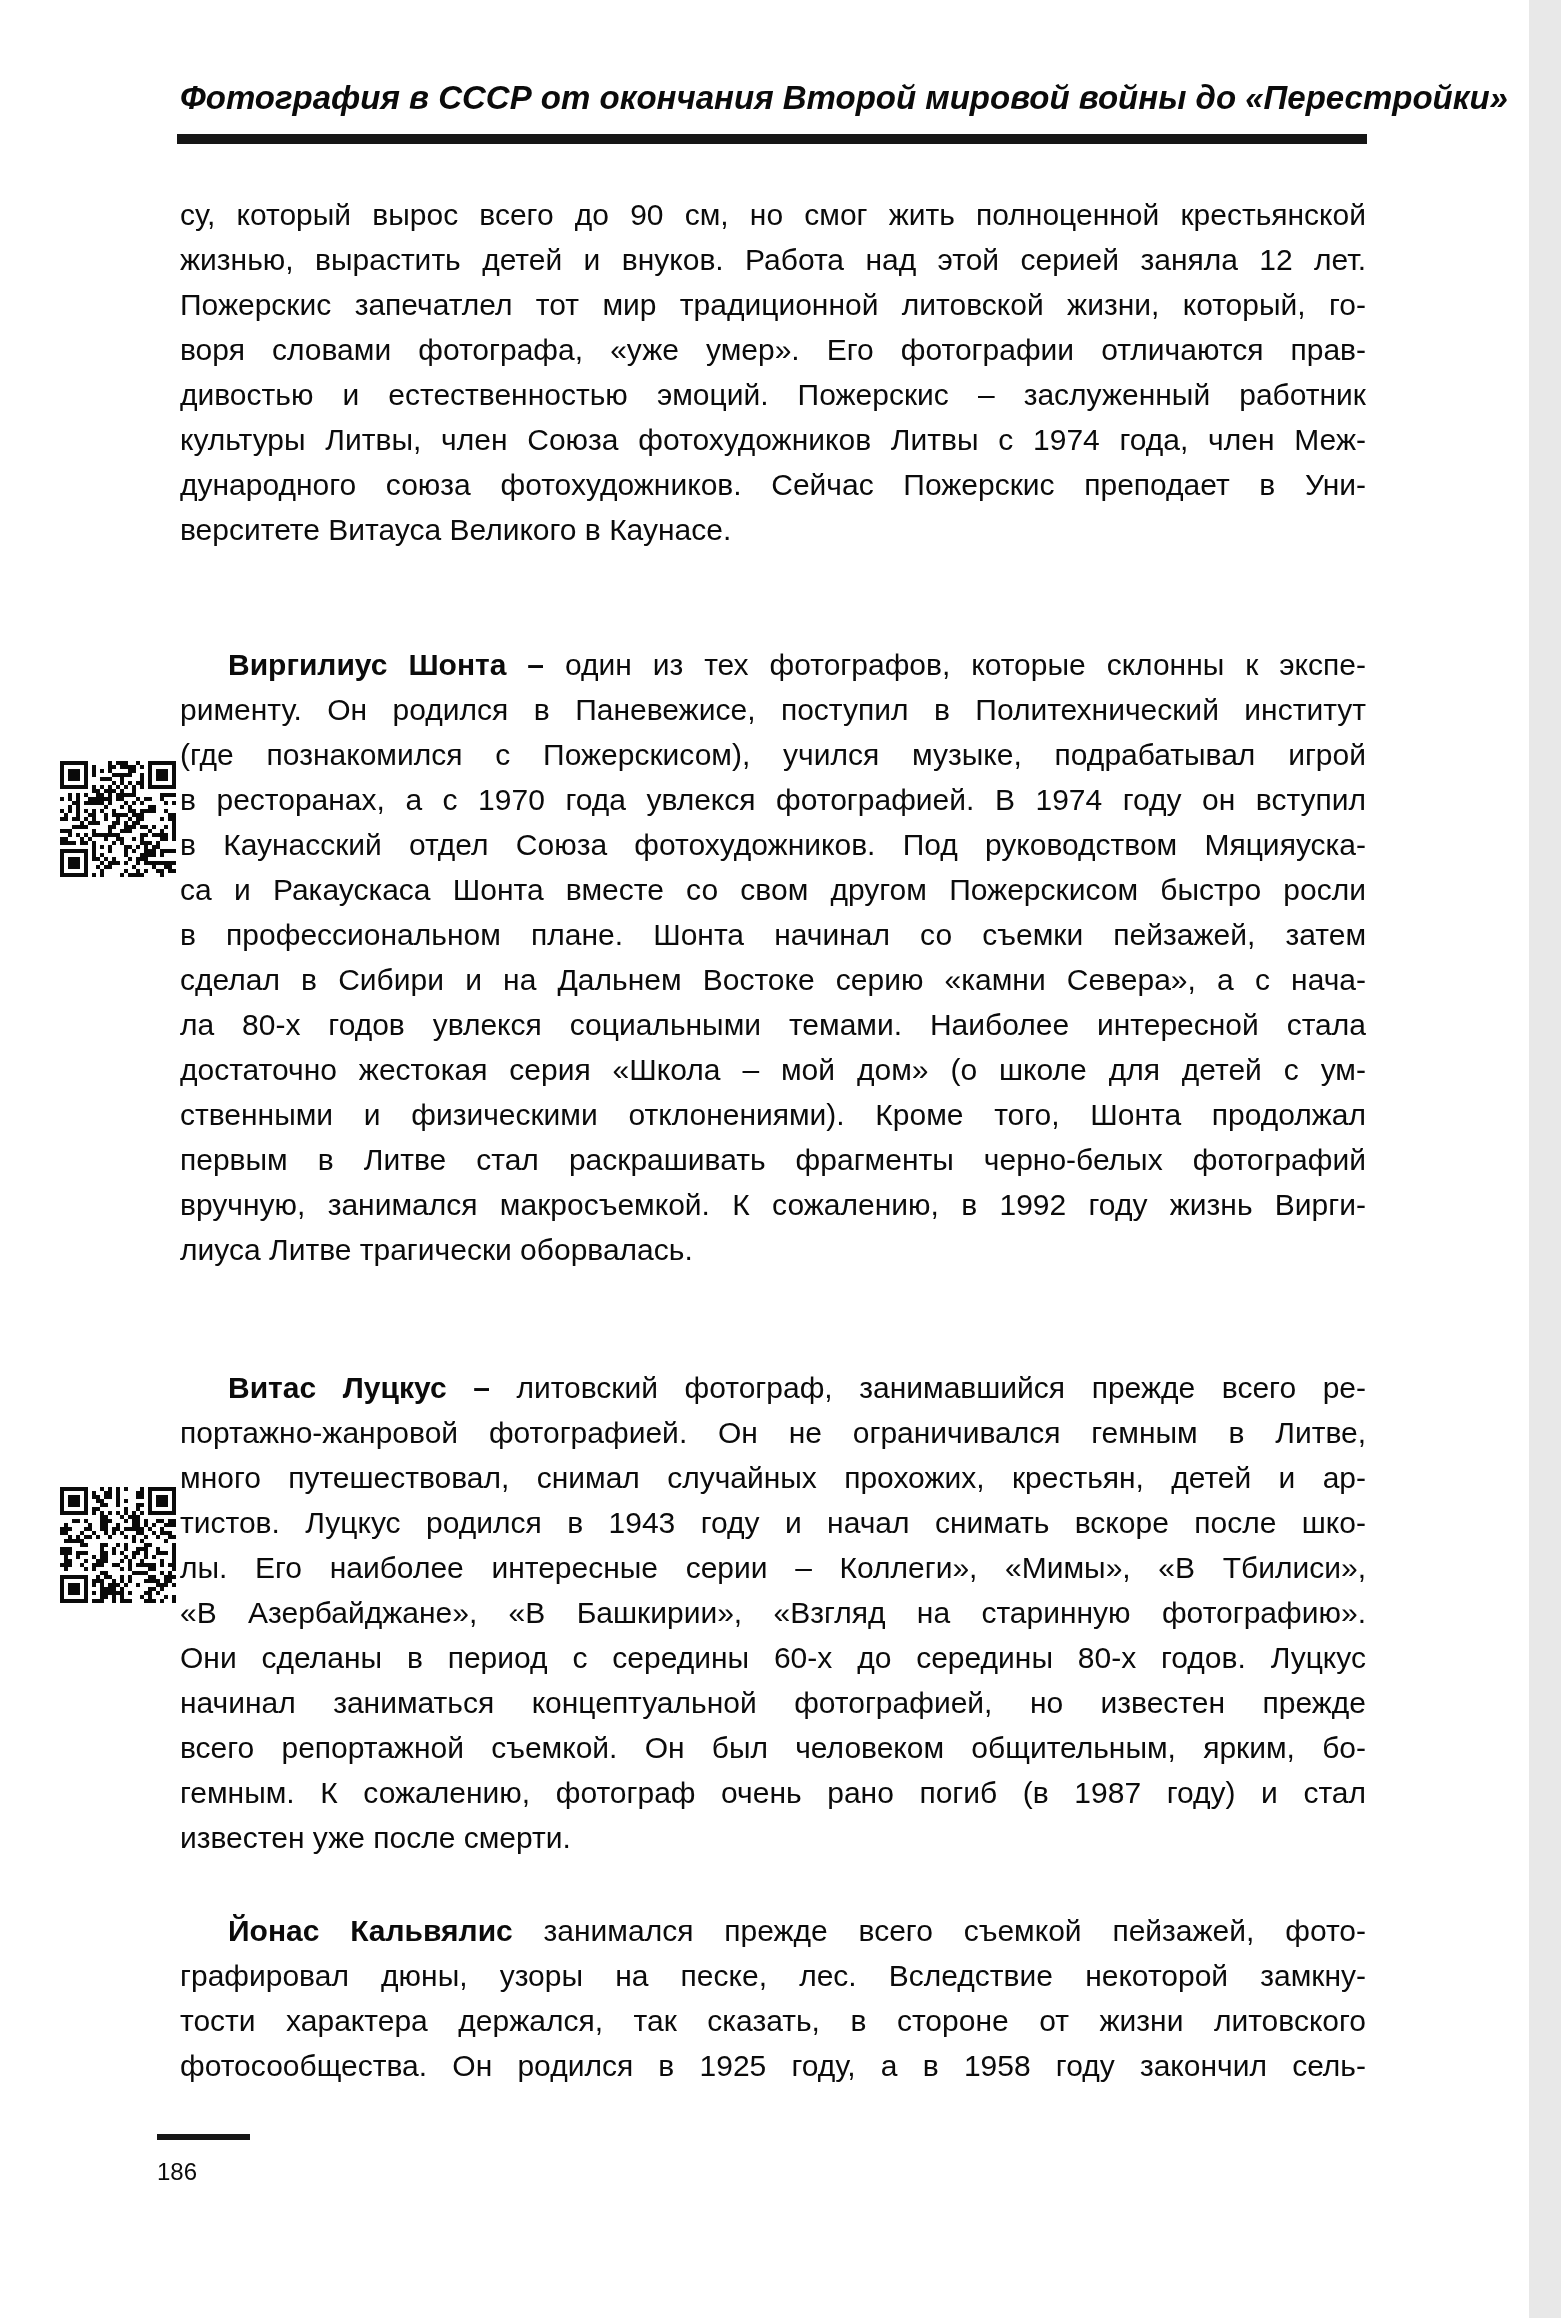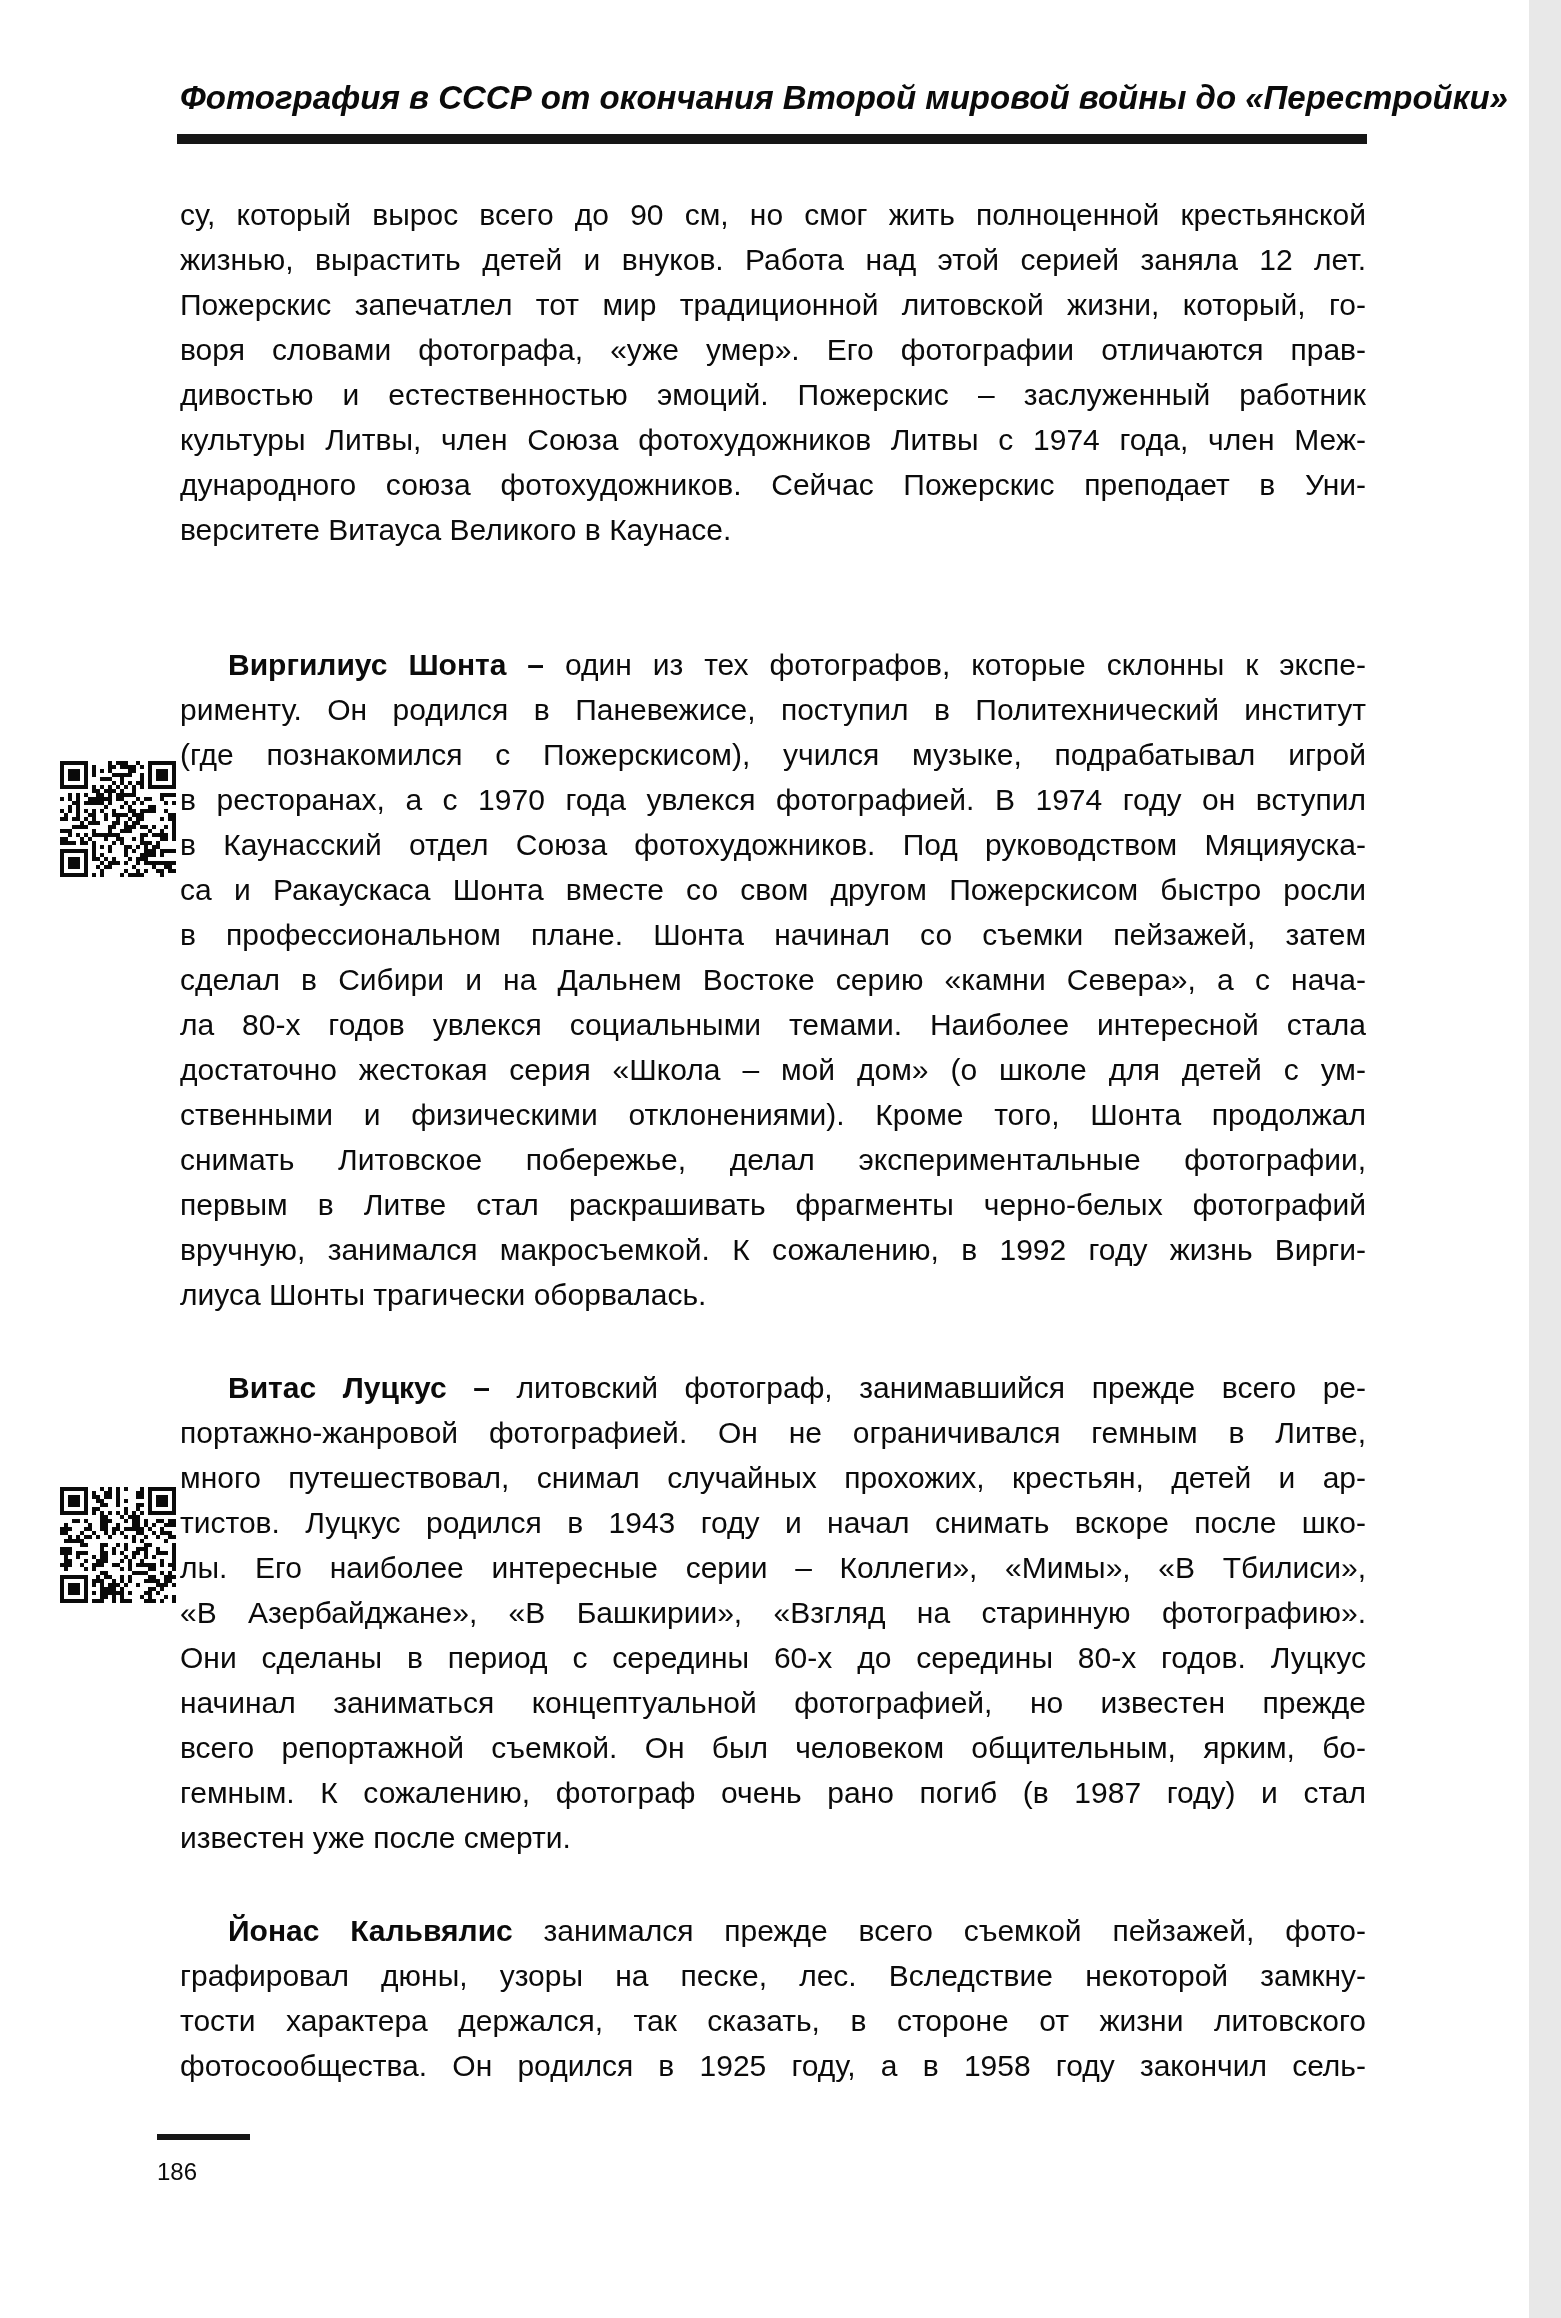--- a/index.html
+++ b/index.html
@@ -854,24 +854,23 @@
     <div class="line">рименту. Он родился в Паневежисе, поступил в Политехнический институт</div>
     <div class="line">(где познакомился с Пожерскисом), учился музыке, подрабатывал игрой</div>
     <div class="line">в ресторанах, а с 1970 года увлекся фотографией. В 1974 году он вступил</div>
     <div class="line">в Каунасский отдел Союза фотохудожников. Под руководством Мяцияуска-</div>
     <div class="line">са и Ракаускаса Шонта вместе со свом другом Пожерскисом быстро росли</div>
     <div class="line">в профессиональном плане. Шонта начинал со съемки пейзажей, затем</div>
     <div class="line">сделал в Сибири и на Дальнем Востоке серию «камни Севера», а с нача-</div>
     <div class="line">ла 80-х годов увлекся социальными темами. Наиболее интересной стала</div>
     <div class="line">достаточно жестокая серия «Школа – мой дом» (о школе для детей с ум-</div>
     <div class="line">ственными и физическими отклонениями). Кроме того, Шонта продолжал</div>
-    <div class="line">снимать Литовское побережье, делал экспериментальные фотографии,</div>
     <div class="line">первым в Литве стал раскрашивать фрагменты черно-белых фотографий</div>
     <div class="line">вручную, занимался макросъемкой. К сожалению, в 1992 году жизнь Вирги-</div>
-    <div class="line last">лиуса Шонты трагически оборвалась.</div>
+    <div class="line last">лиуса Литве трагически оборвалась.</div>
   </div>
 
   <div class="para" id="para3">
     <div class="line indent"><span class="b">Витас Луцкус – </span><span>литовский фотограф, занимавшийся прежде всего ре-</span></div>
     <div class="line">портажно-жанровой фотографией. Он не ограничивался гемным в Литве,</div>
     <div class="line">много путешествовал, снимал случайных прохожих, крестьян, детей и ар-</div>
     <div class="line">тистов. Луцкус родился в 1943 году и начал снимать вскоре после шко-</div>
     <div class="line">лы. Его наиболее интересные серии – Коллеги», «Мимы», «В Тбилиси»,</div>
     <div class="line">«В Азербайджане», «В Башкирии», «Взгляд на старинную фотографию».</div>
     <div class="line">Они сделаны в период с середины 60-х до середины 80-х годов. Луцкус</div>

